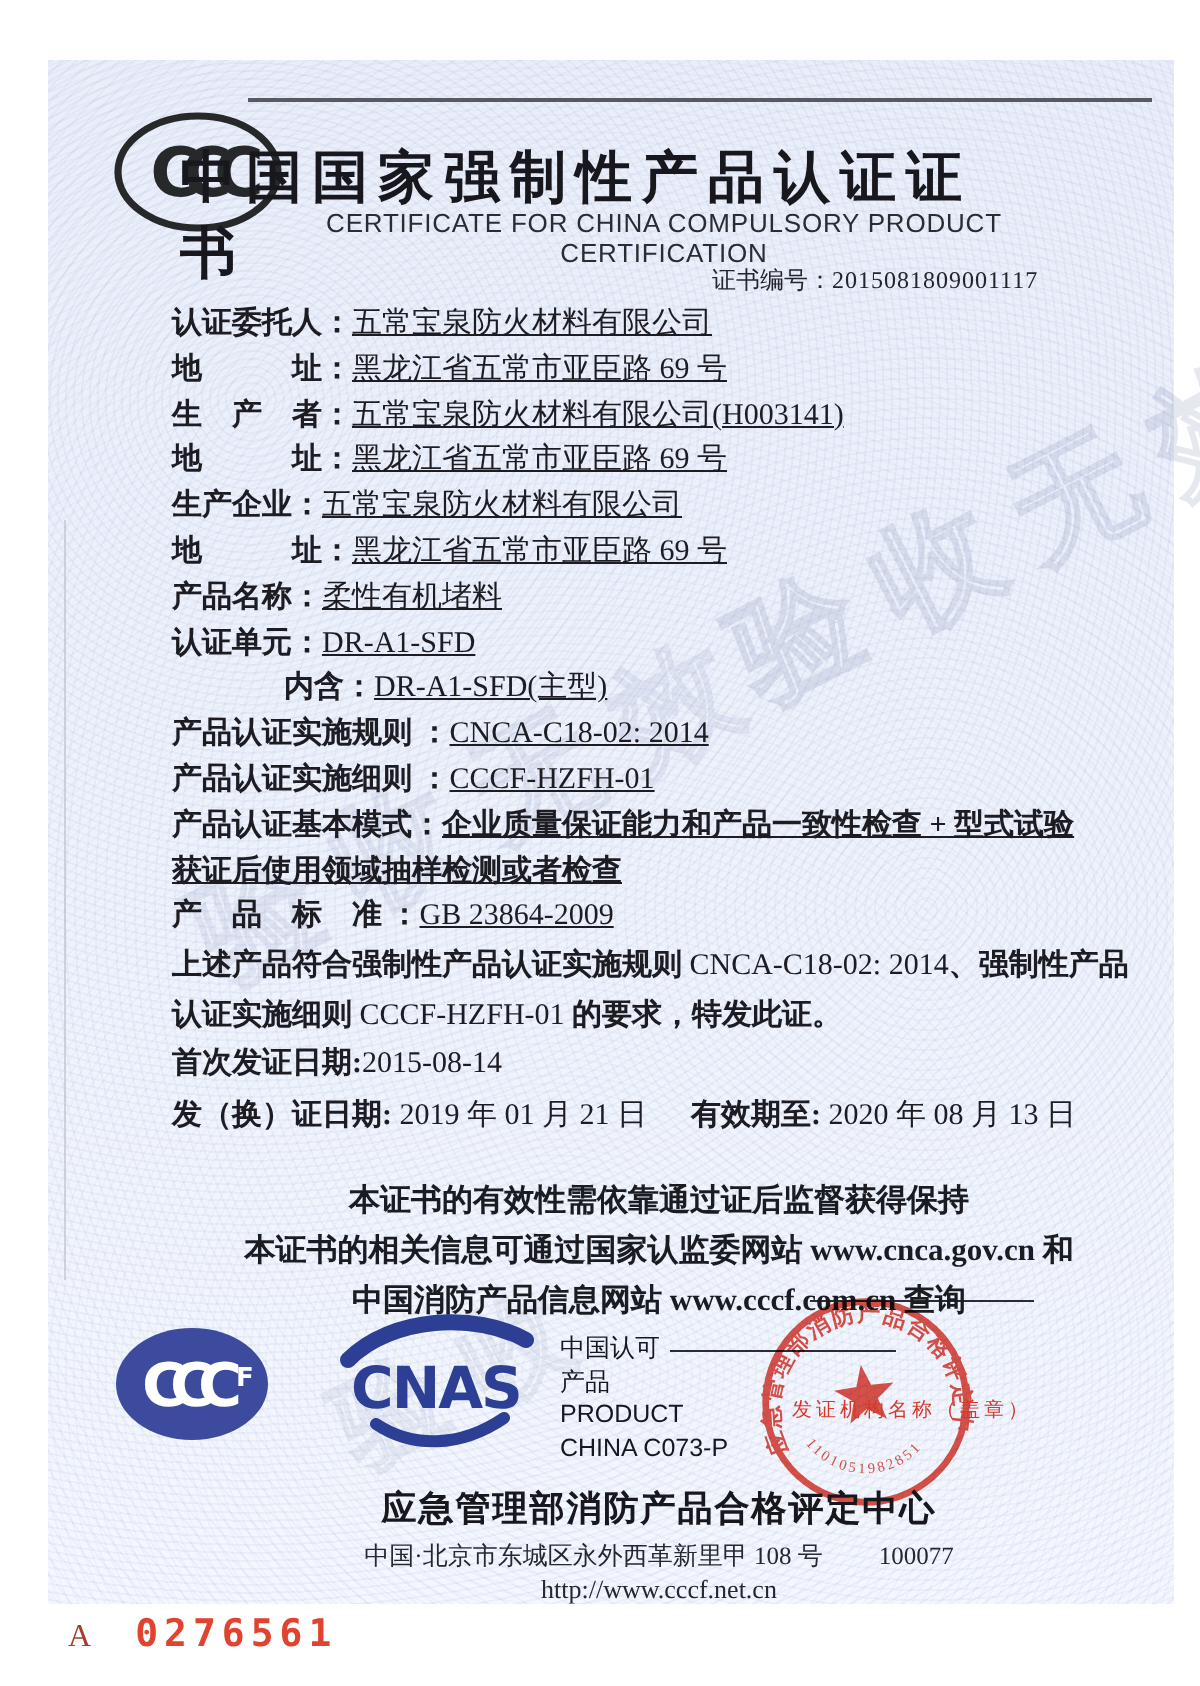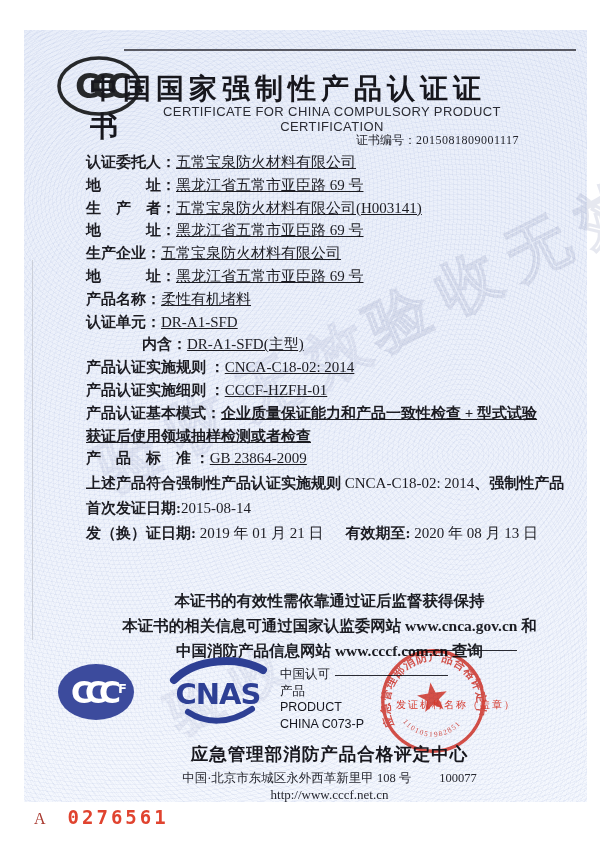--- a/index.html
+++ b/index.html
@@ -111,20 +111,23 @@
       <div class="frow indent"><span class="flabel">内含：</span><span class="fvalue">DR-A1-SFD(主型)</span></div>
       <div class="frow"><span class="flabel">产品认证实施规则 ：</span><span class="fvalue">CNCA-C18-02: 2014</span></div>
       <div class="frow"><span class="flabel">产品认证实施细则 ：</span><span class="fvalue">CCCF-HZFH-01</span></div>
       <div class="frow"><span class="flabel">产品认证基本模式：</span><span class="fvalue b">企业质量保证能力和产品一致性检查 + 型式试验</span></div>
       <div class="frow"><span class="fvalue b">获证后使用领域抽样检测或者检查</span></div>
       <div class="frow"><span class="flabel">产　品　标　准 ：</span><span class="fvalue">GB 23864-2009</span></div>
 
       <div class="frow stmt">
         <span class="b">上述产品符合强制性产品认证实施规则 </span><span>CNCA-C18-02: 2014</span><span class="b">、强制性产品</span>
       </div>
+      <div class="frow stmt">
+        <span class="b">认证实施细则 </span><span>CCCF-HZFH-01</span><span class="b"> 的要求，特发此证。</span>
+      </div>
 
       <div class="frow center">
         <span class="b">首次发证日期:</span><span>2015-08-14</span>
       </div>
       <div class="frow mt">
         <span class="b">发（换）证日期: </span><span>2019 年 01 月 21 日</span><span class="b gap">有效期至: </span><span>2020 年 08 月 13 日</span>
       </div>
     </div>
 
     <div class="notes">

